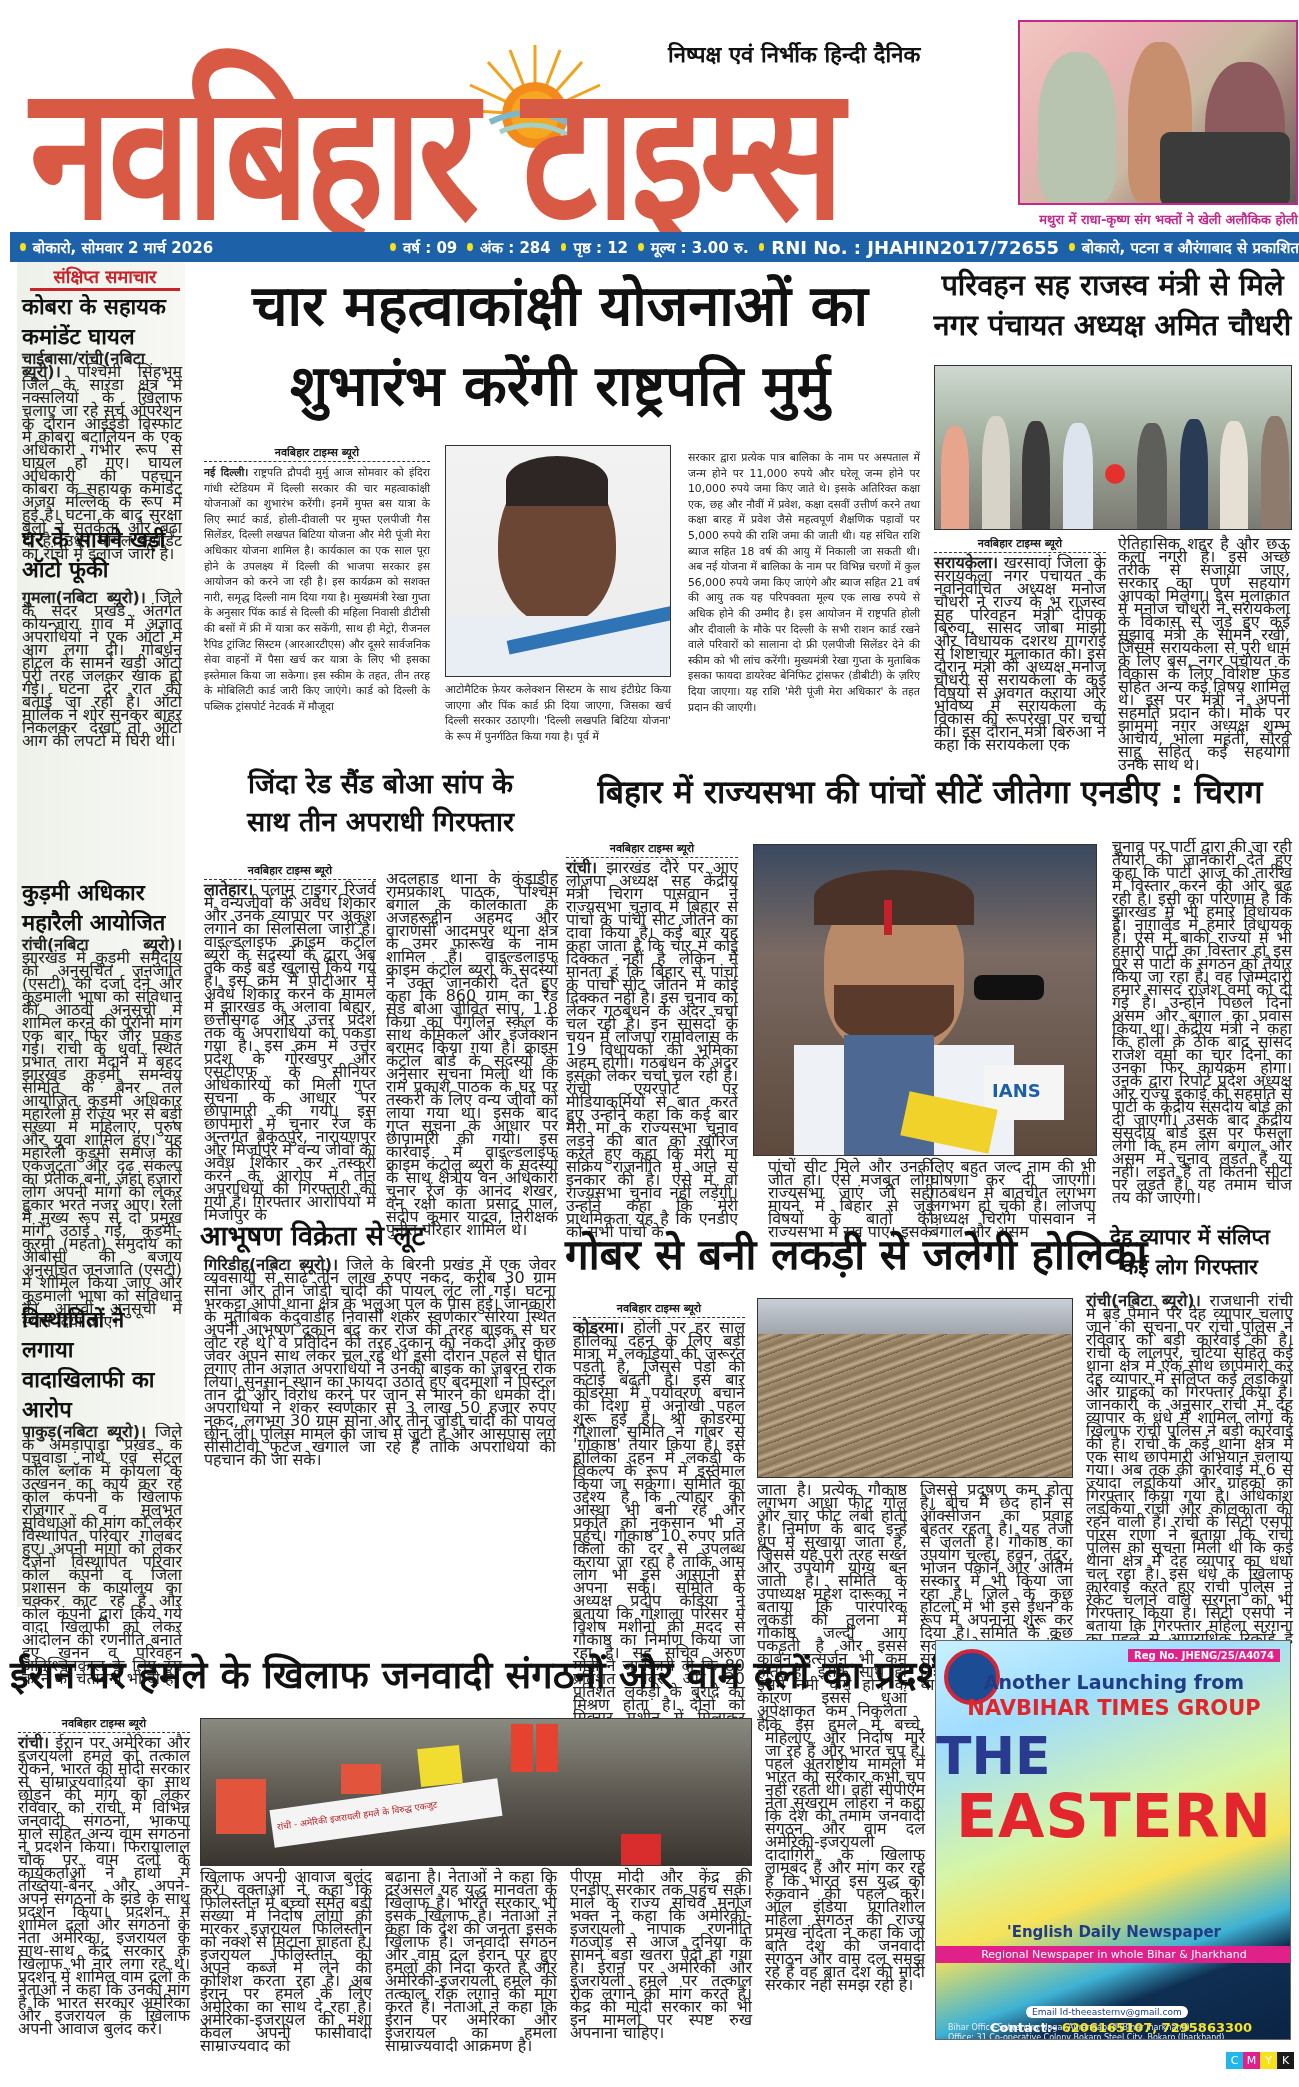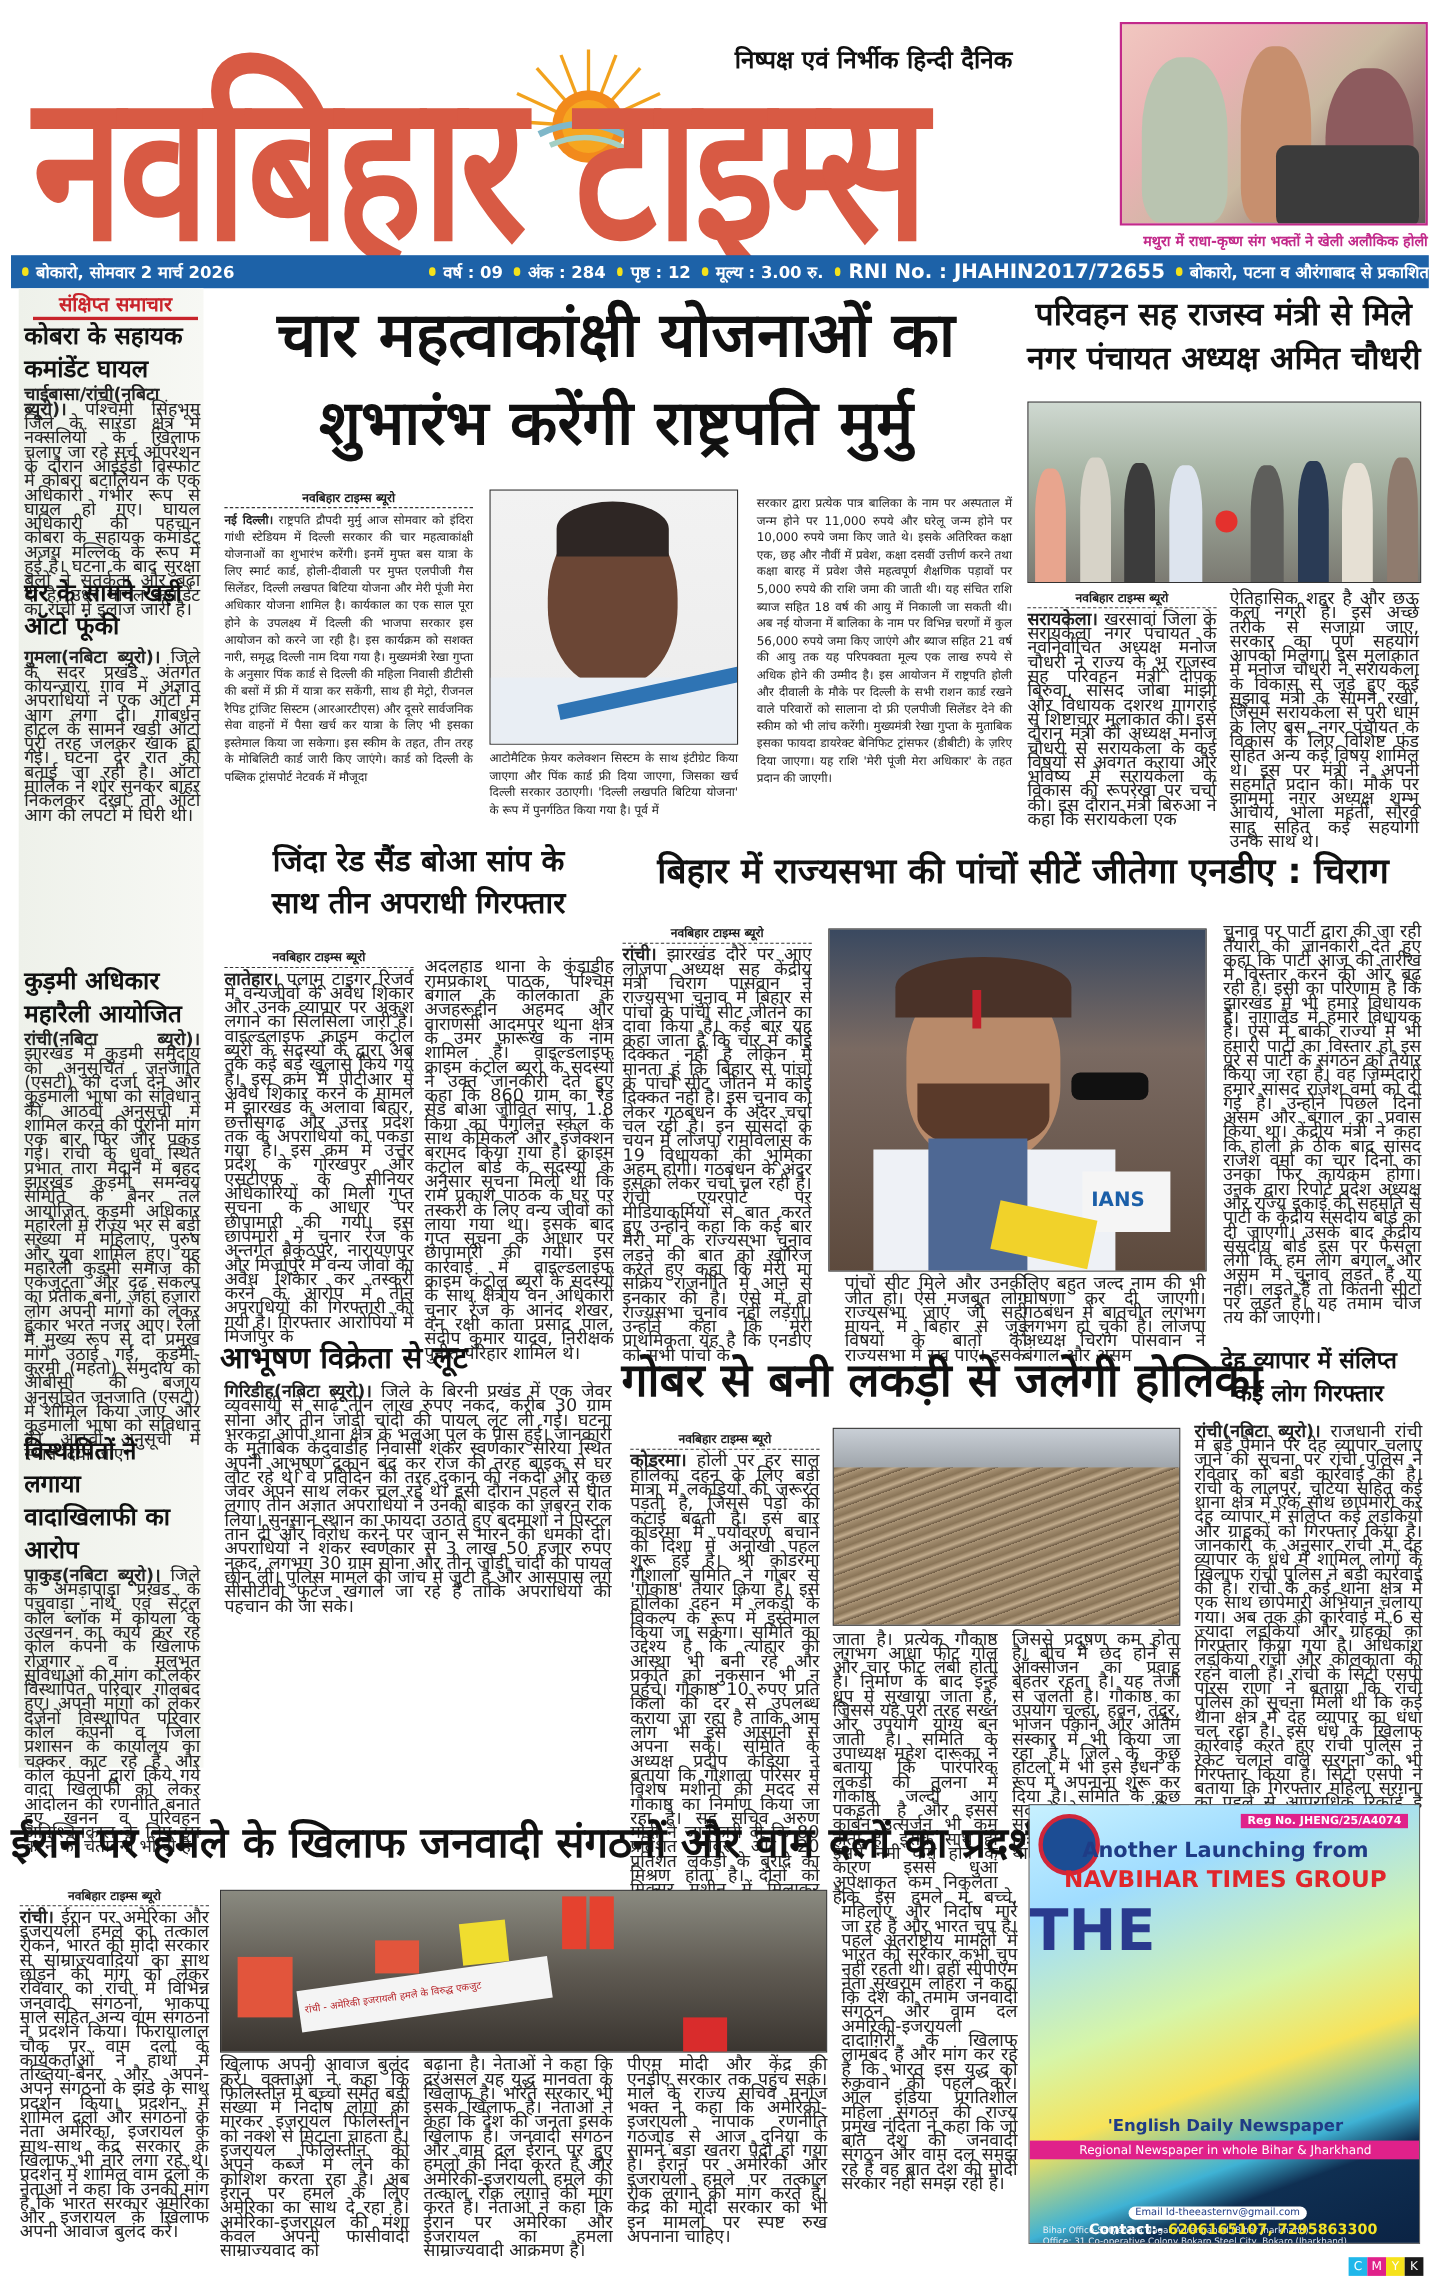--- a/index.html
+++ b/index.html
@@ -218,20 +218,21 @@
 <div class="abs body-text" style="left:385px;top:1870px;width:172px;">बढ़ाना है। नेताओं ने कहा कि दरअसल यह युद्ध मानवता के खिलाफ है। भारत सरकार भी इसके खिलाफ है। नेताओं ने कहा कि देश की जनता इसके खिलाफ है। जनवादी संगठन और वाम दल ईरान पर हुए हमलों की निंदा करते हैं और अमेरिकी-इजरायली हमले की तत्काल रोक लगाने की मांग करते हैं। नेताओं ने कहा कि ईरान पर अमेरिका और इजरायल का हमला साम्राज्यवादी आक्रमण है।</div>
 <div class="abs body-text" style="left:570px;top:1870px;width:182px;">पीएम मोदी और केंद्र की एनडीए सरकार तक पहुंच सके। माले के राज्य सचिव मनोज भक्त ने कहा कि अमेरिकी-इजरायली नापाक रणनीति गठजोड़ से आज दुनिया के सामने बड़ा खतरा पैदा हो गया है। ईरान पर अमेरिकी और इजरायली हमले पर तत्काल रोक लगाने की मांग करते हैं। केंद्र की मोदी सरकार को भी इन मामलों पर स्पष्ट रुख अपनाना चाहिए।</div>
 <div class="abs body-text" style="left:765px;top:1718px;width:160px;">कि इस हमले में बच्चे, महिलाएं और निर्दोष मारे जा रहे हैं और भारत चुप है। पहले अंतर्राष्ट्रीय मामलों में भारत की सरकार कभी चुप नहीं रहती थी। वहीं सीपीएम नेता सुखराम लोहरा ने कहा कि देश की तमाम जनवादी संगठन और वाम दल अमेरिकी-इजरायली दादागिरी के खिलाफ लामबंद हैं और मांग कर रहे हैं कि भारत इस युद्ध को रुकवाने की पहल करें। ऑल इंडिया प्रगतिशील महिला संगठन की राज्य प्रमुख नंदिता ने कहा कि जो बात देश की जनवादी संगठन और वाम दल समझ रहे हैं वह बात देश की मोदी सरकार नहीं समझ रही है।</div>
 
 <div class="abs ad-box">
   <div style="position:absolute;left:8px;top:8px;width:56px;height:56px;border-radius:50%;background:#1c4d94;border:4px solid #d0263a;"></div>
   <div style="position:absolute;right:10px;top:8px;background:#e0218a;color:#fff;font-size:10px;font-weight:bold;padding:1px 6px;">Reg No. JHENG/25/A4074</div>
   <div style="position:absolute;left:0;width:356px;top:30px;text-align:center;font-size:19px;font-weight:bold;color:#1f3c86;">Another Launching from</div>
   <div style="position:absolute;left:0;width:356px;top:55px;text-align:center;font-size:21px;font-weight:bold;color:#e0262b;">NAVBIHAR TIMES GROUP</div>
   <div style="position:absolute;left:0;width:356px;top:85px;padding-right:55px;font-size:52px;font-weight:bold;color:#2a3a8e;">THE</div>
+  <div style="position:absolute;left:0;width:356px;top:140px;text-align:center;font-size:60px;font-weight:bold;color:#e3262d;letter-spacing:1px;">EASTERN</div>
   <div style="position:absolute;left:0;width:356px;top:282px;text-align:center;font-size:15px;font-weight:bold;color:#1f3c86;">'English Daily Newspaper</div>
   <div style="position:absolute;left:0;width:356px;top:305px;text-align:center;font-size:11px;color:#fff;background:#e0218a;padding:2px 0;">Regional Newspaper in whole Bihar &amp; Jharkhand</div>
   <div style="position:absolute;left:90px;top:365px;font-size:9px;background:#fff;color:#1f3c86;border-radius:8px;padding:1px 6px;">Email Id-theeasternv@gmail.com</div>
   <div style="position:absolute;left:12px;top:382px;font-size:8px;color:#e6ecf5;white-space:nowrap;">Bihar Office-Satyendra Nagar,Aurangabad (Bihar Jharkhand)</div>
   <div style="position:absolute;left:12px;top:392px;font-size:8px;color:#e6ecf5;white-space:nowrap;">Office: 31 Co-operative Colony,Bokaro Steel City, Bokaro (Jharkhand)</div>
 </div>
 <div class="abs" style="left:990px;top:2020px;font-size:13px;font-weight:bold;white-space:nowrap;">
   <span style="color:#ffffff;">Contact:-</span>
   <span style="color:#f5e427;">6206165107, 7295863300</span>
 </div>

